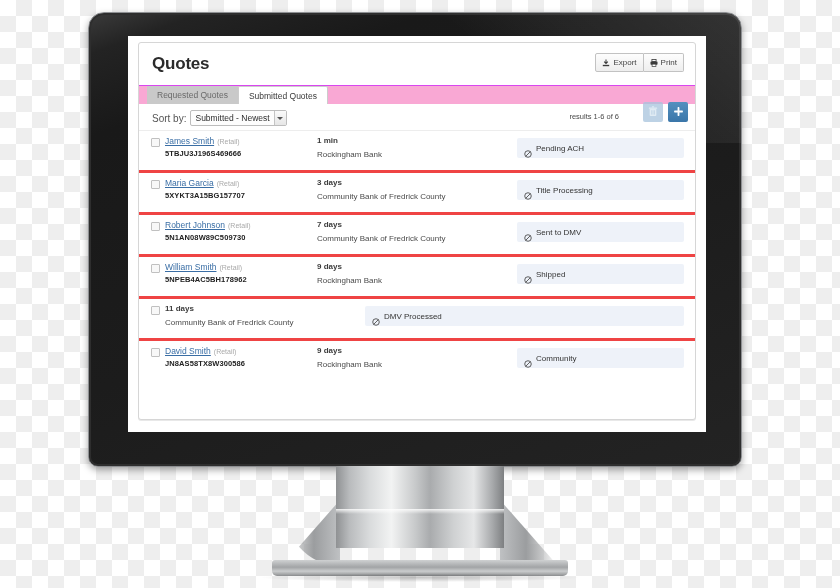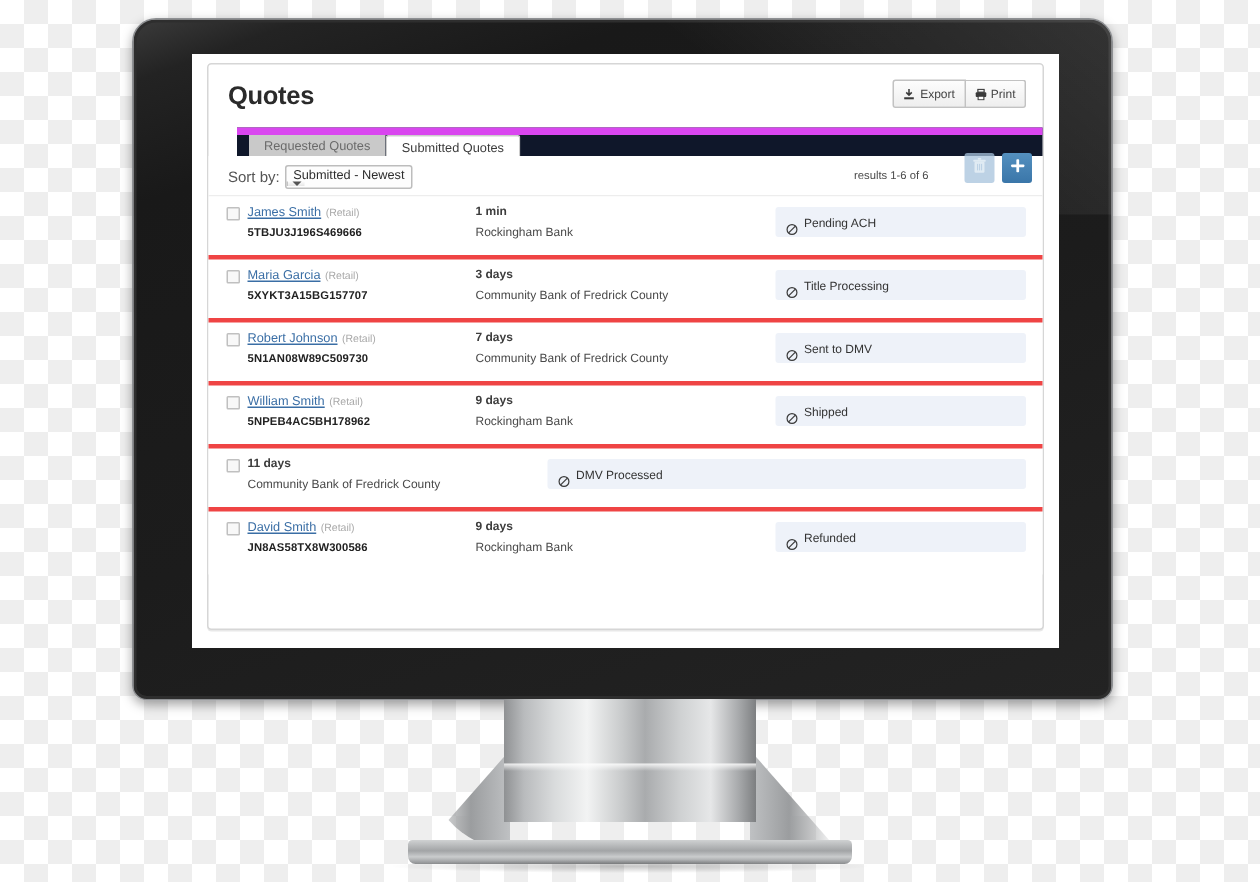--- a/index.html
+++ b/index.html
@@ -178,27 +178,26 @@
     white-space: nowrap;
   }
   .hdr-btn:first-child { border-radius: 2px 0 0 2px; }
   .hdr-btn:last-child { border-radius: 0 2px 2px 0; border-left: none; }
   .hdr-btn svg { display:block; }
 
   
   .tabbar {
     position: relative;
     height: 19px;
-    background: #0f172a;
-    border-top: 5px solid #d946ef;
+    background: #f9a8d4;
+    border-top: 1px solid #d946ef;
     display: flex;
     align-items: stretch;
     padding-left: 8px;
     box-sizing: border-box;
-    margin-left: 19px;
   }
   .tab {
     font-size: 8.5px;
     color: #555;
     padding: 0 10px;
     display: flex;
     align-items: center;
     background: #c9c9c9;
     cursor: pointer;
     white-space: nowrap;
@@ -237,21 +236,20 @@
     white-space: nowrap;
   }
   .select-box {
     display: flex;
     align-items: stretch;
     height: 14px;
     border: 1px solid #bdbdbd;
     background: #fdfdfd;
     border-radius: 2px;
     cursor: pointer;
-    flex-direction: column;
   }
   .select-value {
     font-size: 8.5px;
     color: #2d2d2d;
     padding: 0 4px;
     display: flex;
     align-items: center;
     white-space: nowrap;
   }
   .select-arrow {
@@ -635,21 +633,21 @@
                 <div class="bank">Rockingham Bank</div>
               </div>
               <div class="col-status">
                 <div class="status-badge">
                   <span class="ban-icon">
                     <svg width="8" height="8" viewBox="0 0 10 10">
                       <circle cx="5" cy="5" r="4.1" fill="none" stroke="#3a3a3a" stroke-width="1"></circle>
                       <line x1="2.2" y1="7.8" x2="7.8" y2="2.2" stroke="#3a3a3a" stroke-width="1"></line>
                     </svg>
                   </span>
-                  <span class="status-text">Refunded</span>
+                  <span class="status-text">Community</span>
                 </div>
               </div>
             </div>
 
           </div>
         </div>
       </div>
     </div>
   </div>
 

